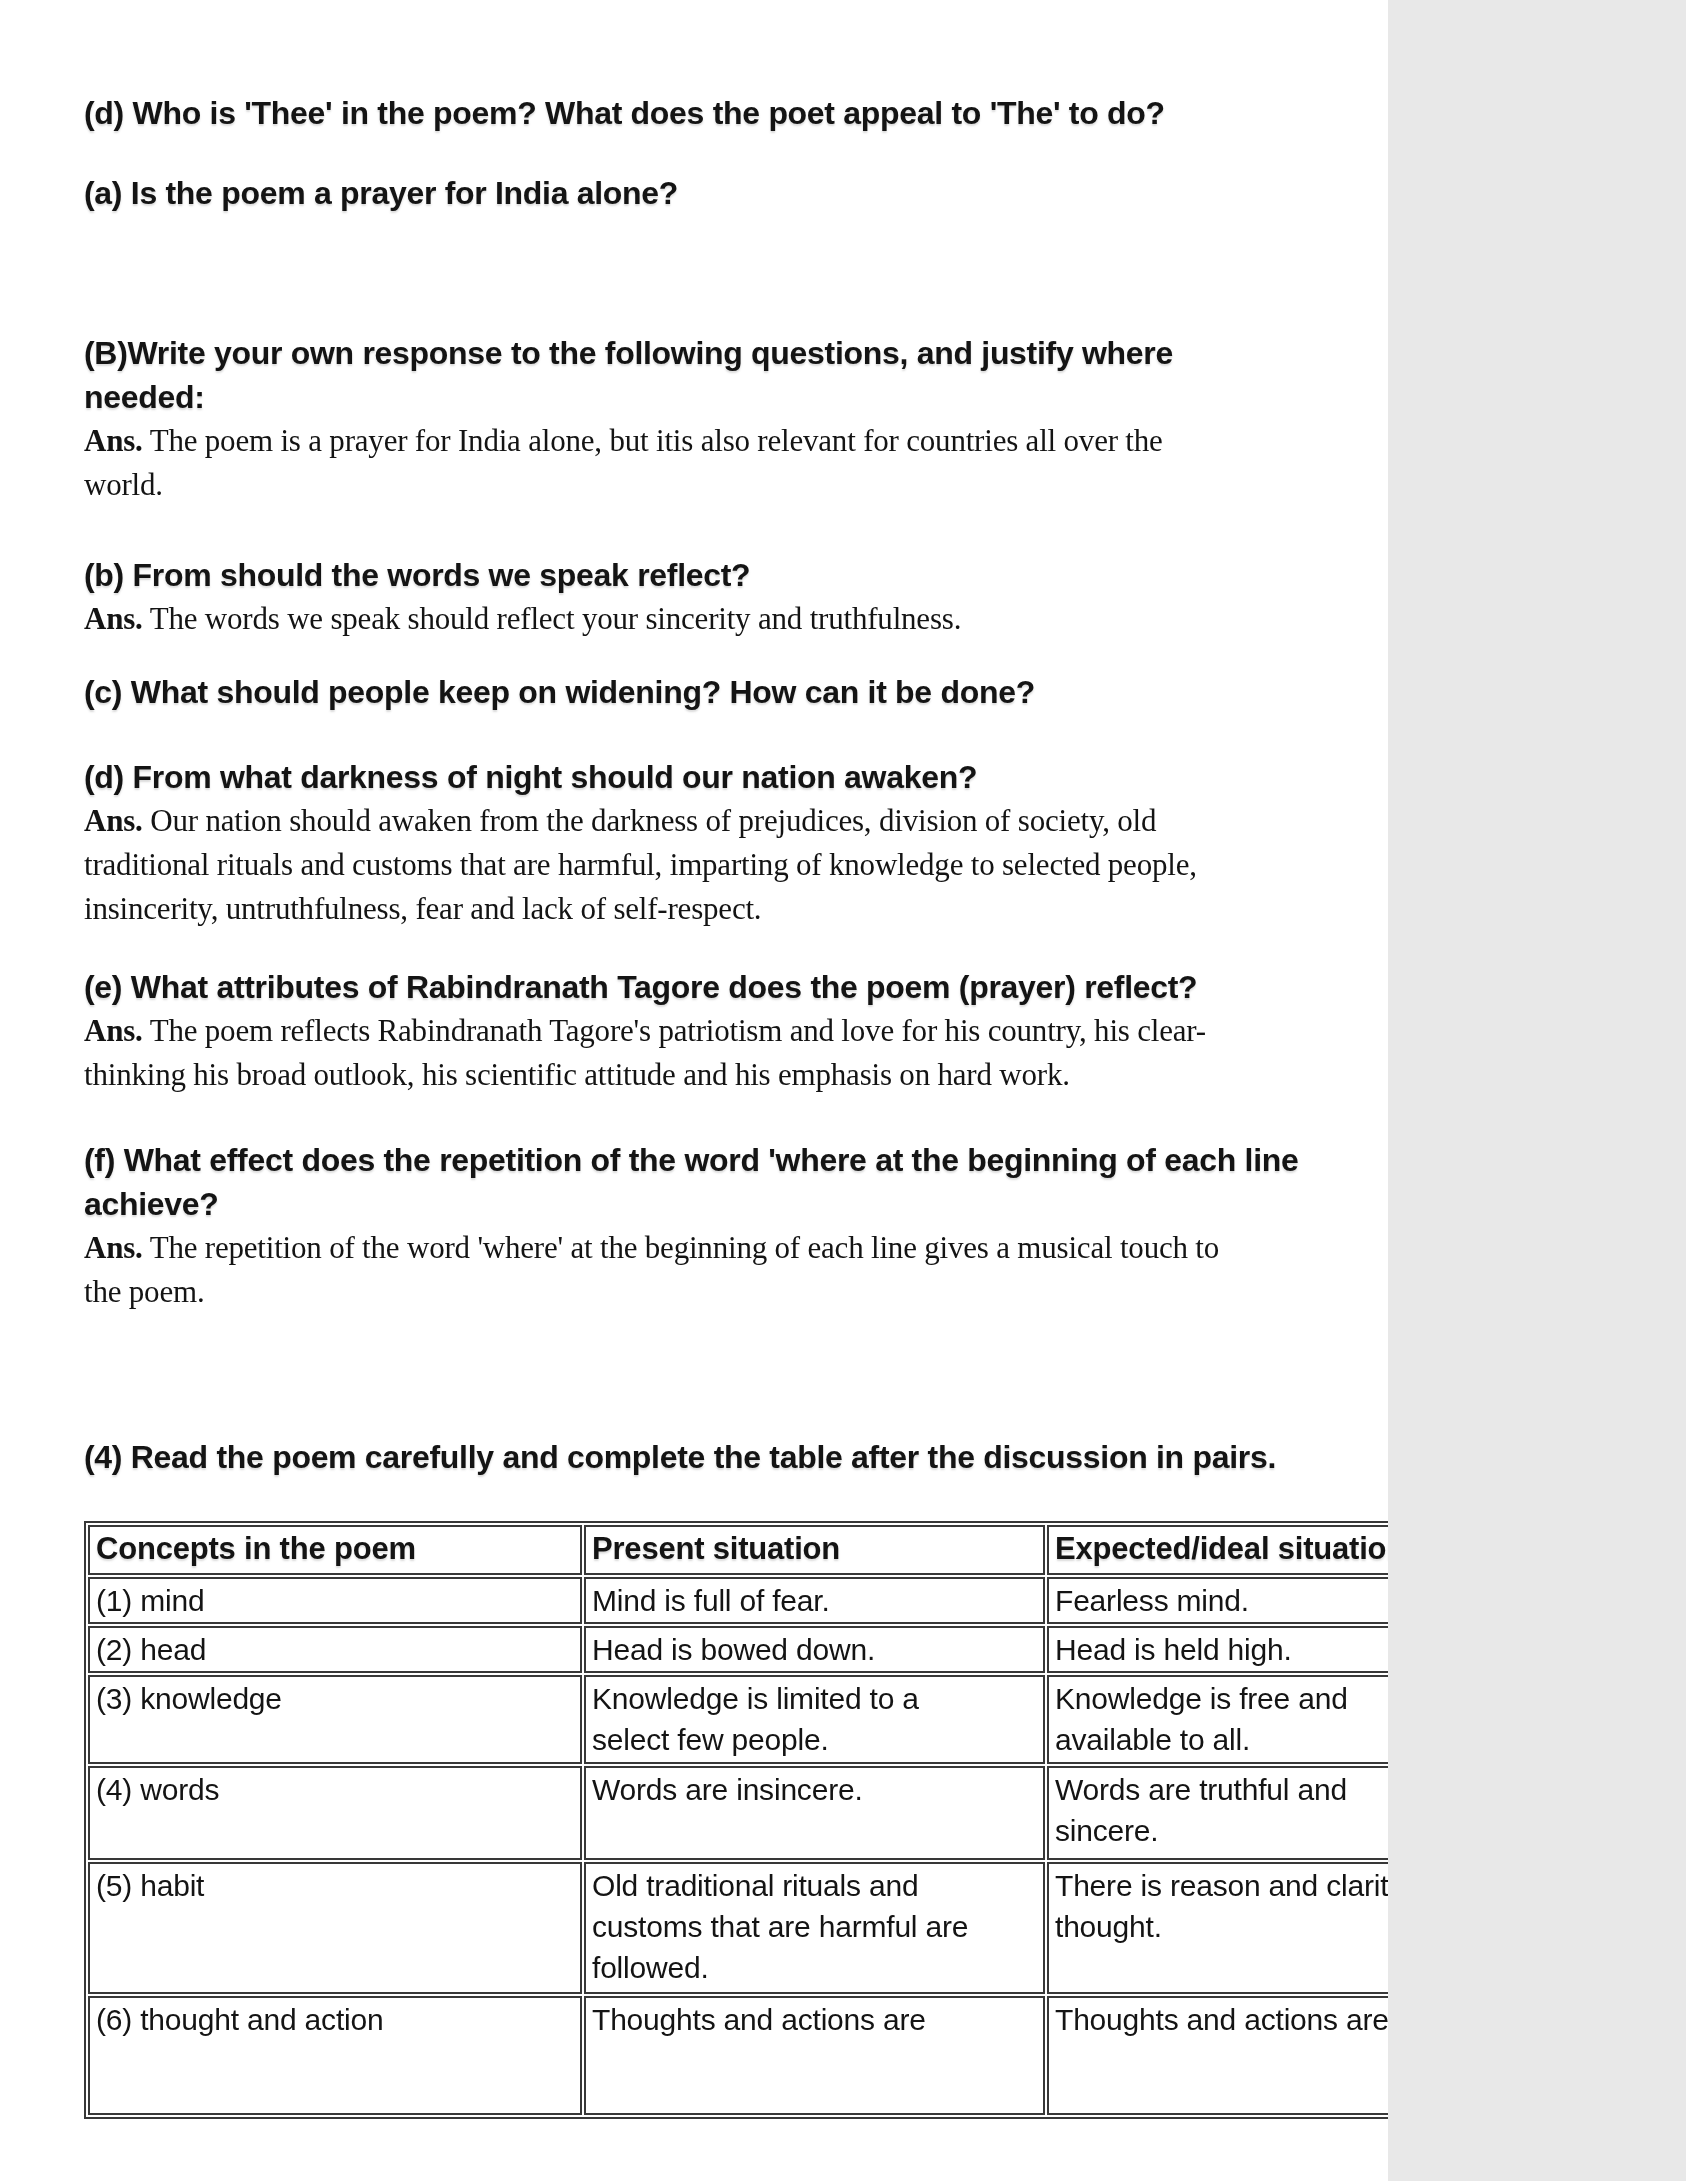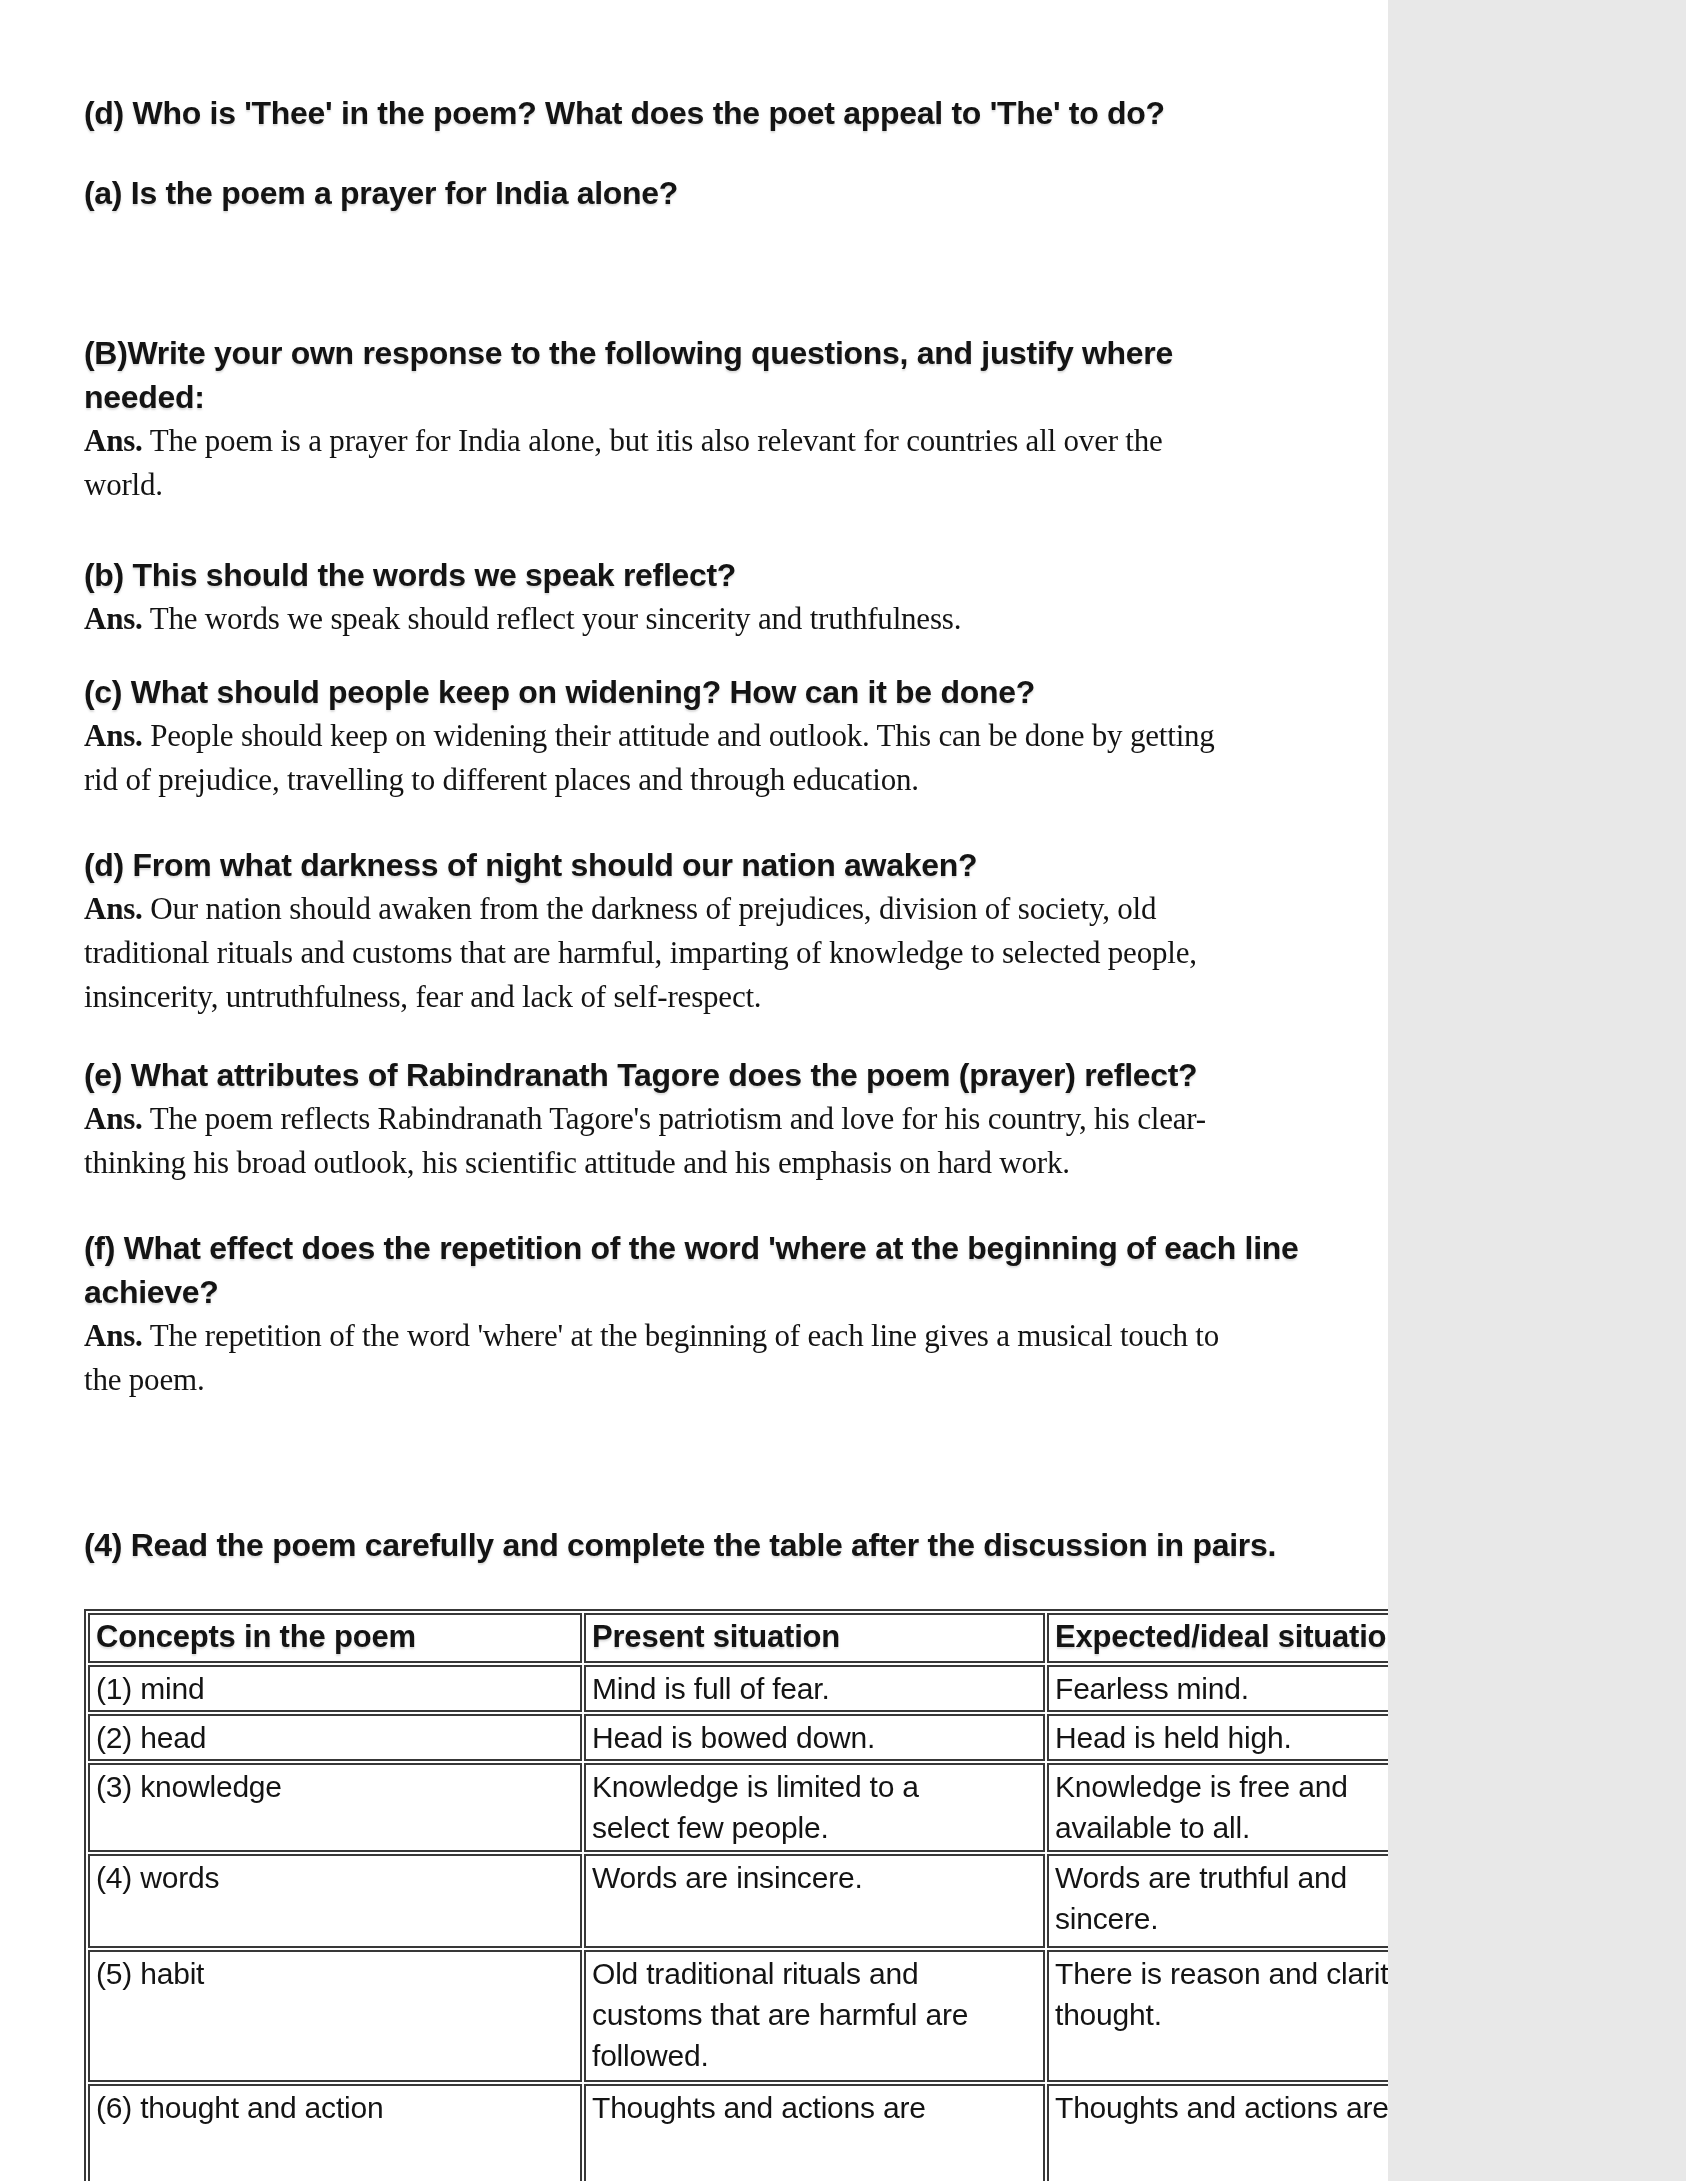--- a/index.html
+++ b/index.html
@@ -83,26 +83,24 @@
   <div class="content">
 
     <p class="q">(d) Who is 'Thee' in the poem? What does the poet appeal to 'The' to do?</p>
 
     <p class="q mt36">(a) Is the poem a prayer for India alone?</p>
 
     <p class="q mt117">(B)Write your own response to the following questions, and justify where needed:</p>
     <p class="ans"><span class="b">Ans.</span> <span class="t">The poem is a prayer for India alone, but itis also relevant for countries all over the
 world.</span></p>
 
-    <p class="q mt46">(b) This should the words we speak reflect?</p>
+    <p class="q mt46">(b) From should the words we speak reflect?</p>
     <p class="ans"><span class="b">Ans.</span> <span class="t">The words we speak should reflect your sincerity and truthfulness.</span></p>
 
     <p class="q mt29">(c) What should people keep on widening? How can it be done?</p>
-    <p class="ans"><span class="b">Ans.</span> <span class="t">People should keep on widening their attitude and outlook. This can be done by getting
-rid of prejudice, travelling to different places and through education.</span></p>
 
     <p class="q mt38">(d) From what darkness of night should our nation awaken?</p>
     <p class="ans"><span class="b">Ans.</span> <span class="t">Our nation should awaken from the darkness of prejudices, division of society, old
 traditional rituals and customs that are harmful, imparting of knowledge to selected people,
 insincerity, untruthfulness, fear and lack of self-respect.</span></p>
 
     <p class="q mt34">(e) What attributes of Rabindranath Tagore does the poem (prayer) reflect?</p>
     <p class="ans"><span class="b">Ans.</span> <span class="t">The poem reflects Rabindranath Tagore's patriotism and love for his country, his clear-
 thinking his broad outlook, his scientific attitude and his emphasis on hard work.</span></p>
 

